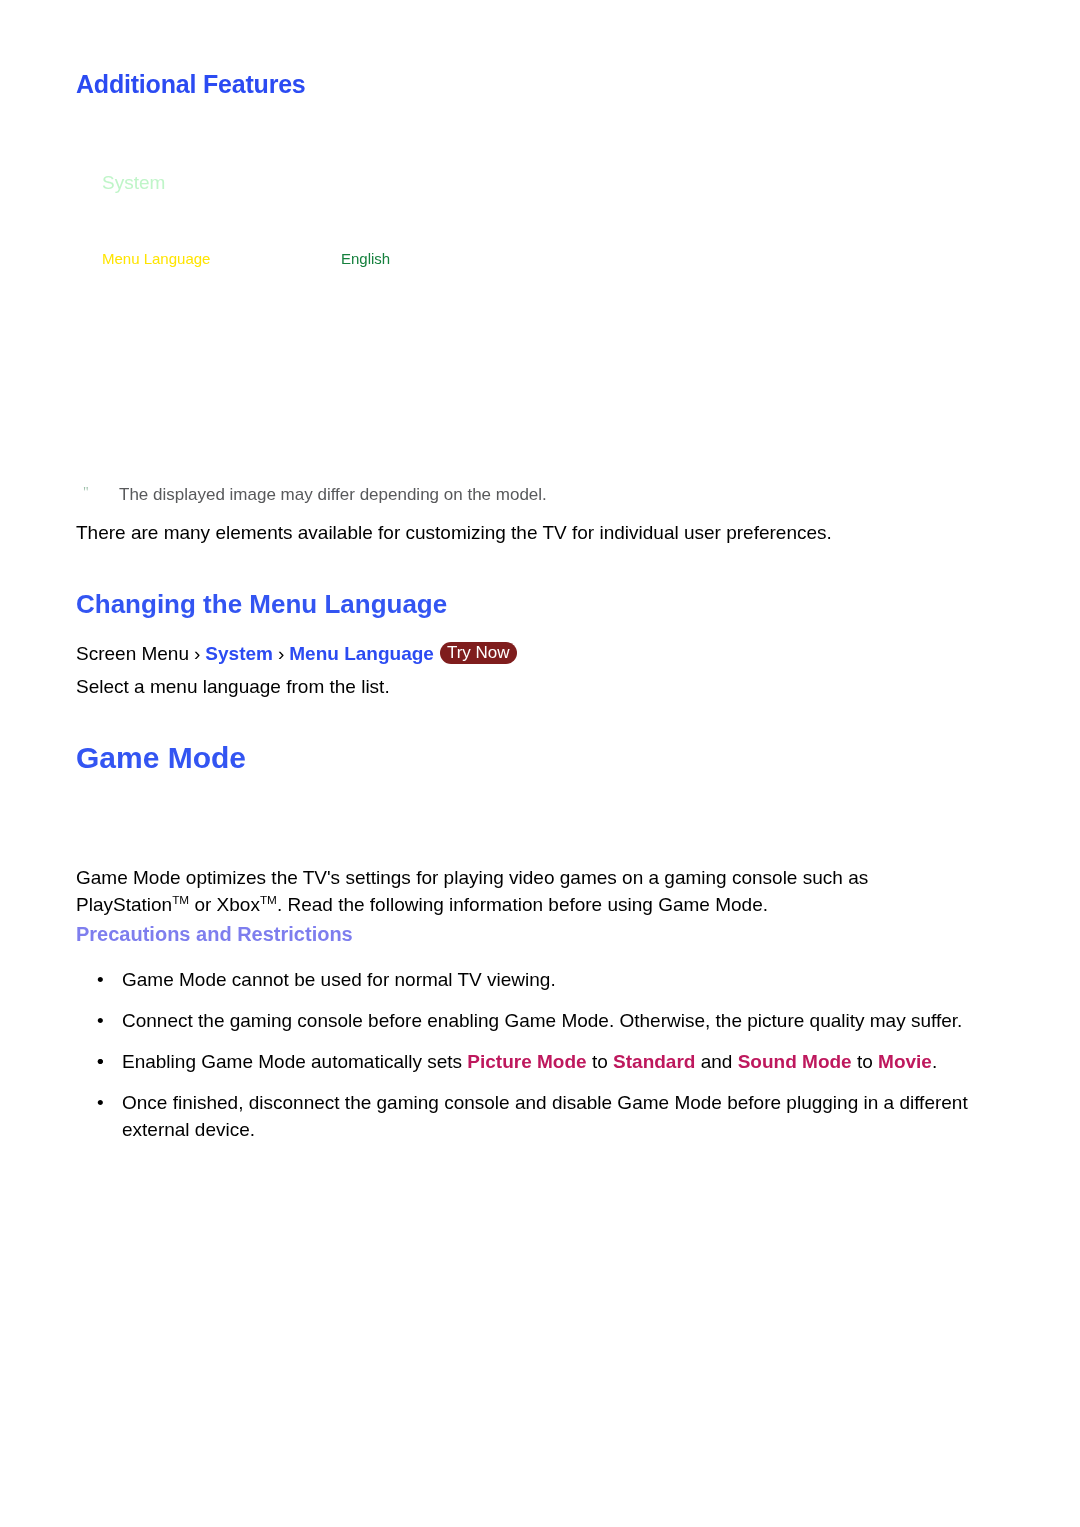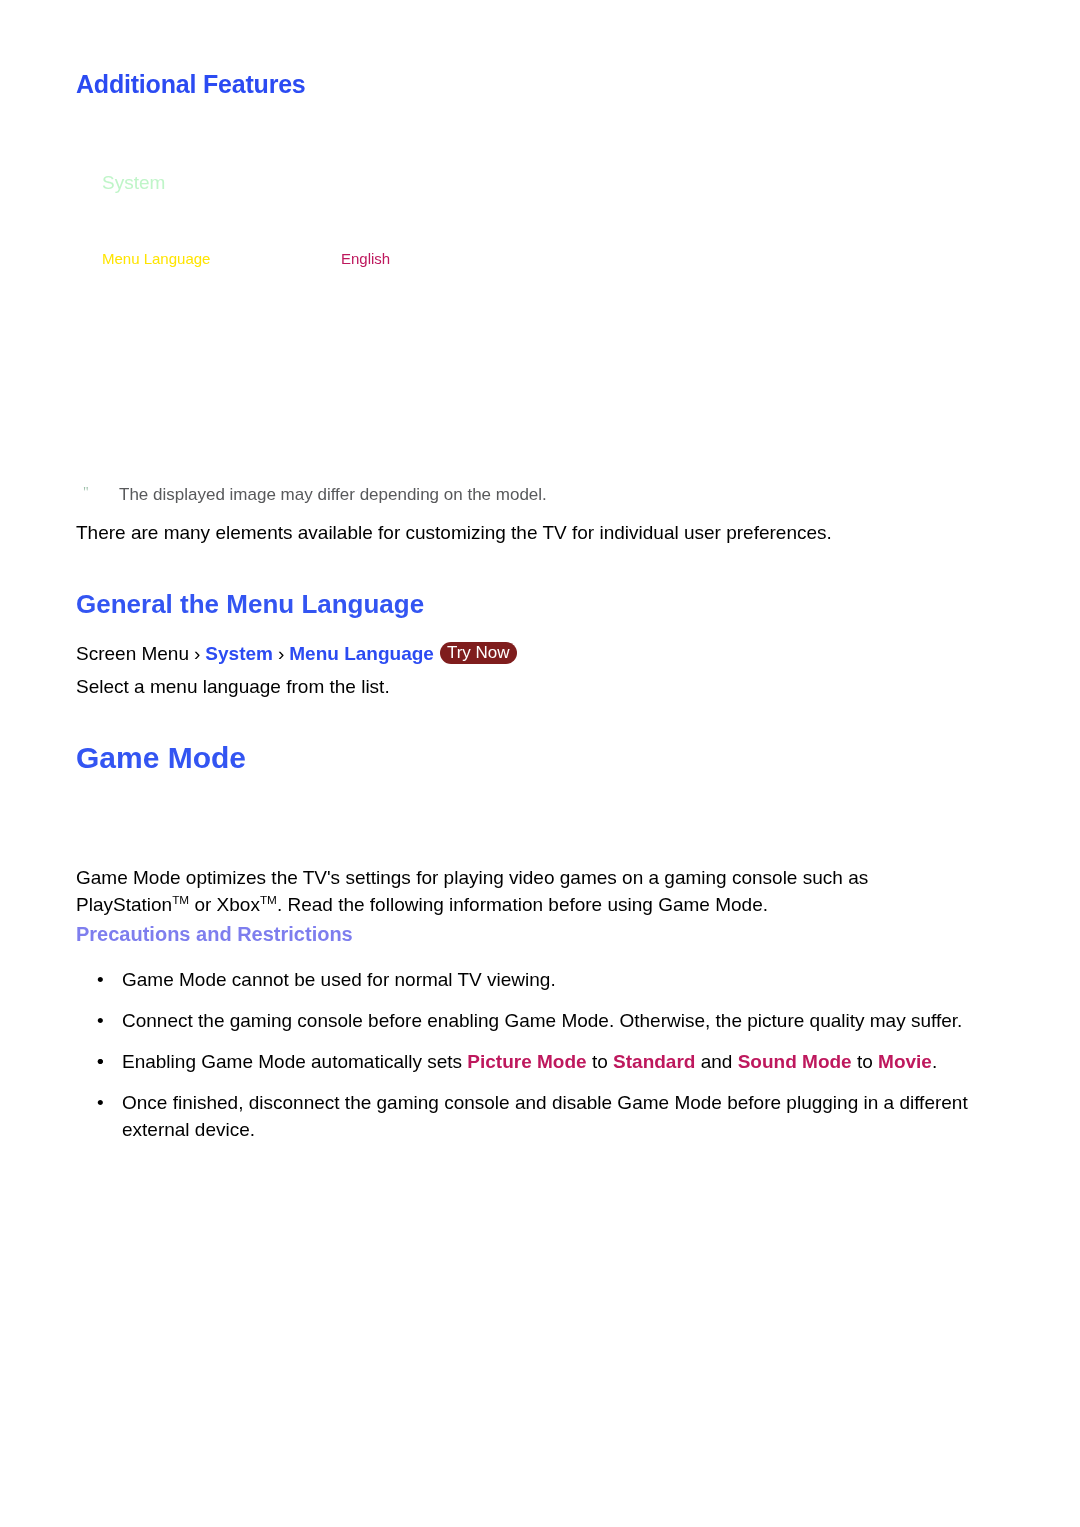--- a/index.html
+++ b/index.html
@@ -65,21 +65,21 @@
     top: 0;
     font-size: 15px;
     color: #FFE400;
     white-space: nowrap;
   }
   .tv-menu-row-value {
     position: absolute;
     left: 239px;
     top: 0;
     font-size: 15px;
-    color: #be185d;
+    color: #15803d;
     white-space: nowrap;
   }
 
   
   .note {
     position: absolute;
     left: 76px;
     top: 482px;
     width: 920px;
     font-size: 17px;
@@ -241,21 +241,21 @@
     </div>
   </div>
 
   <div class="note">
     <span class="note-marker">"</span>
     <span class="note-text">The displayed image may differ depending on the model.</span>
   </div>
 
   <div class="para para-intro">There are many elements available for customizing the TV for individual user preferences.</div>
 
-  <div class="h2 h2-menu-language">General the Menu Language</div>
+  <div class="h2 h2-menu-language">Changing the Menu Language</div>
 
   <div class="path path-menu-language">
     <span class="path-root">Screen Menu</span><span class="path-sep">›</span><span class="path-node">System</span><span class="path-sep">›</span><span class="path-node">Menu Language</span><span class="try-now">Try Now</span>
   </div>
 
   <div class="sub-line sub-line-select-lang">Select a menu language from the list.</div>
 
   <div class="h1b h1b-game-mode">Game Mode</div>
 
 

